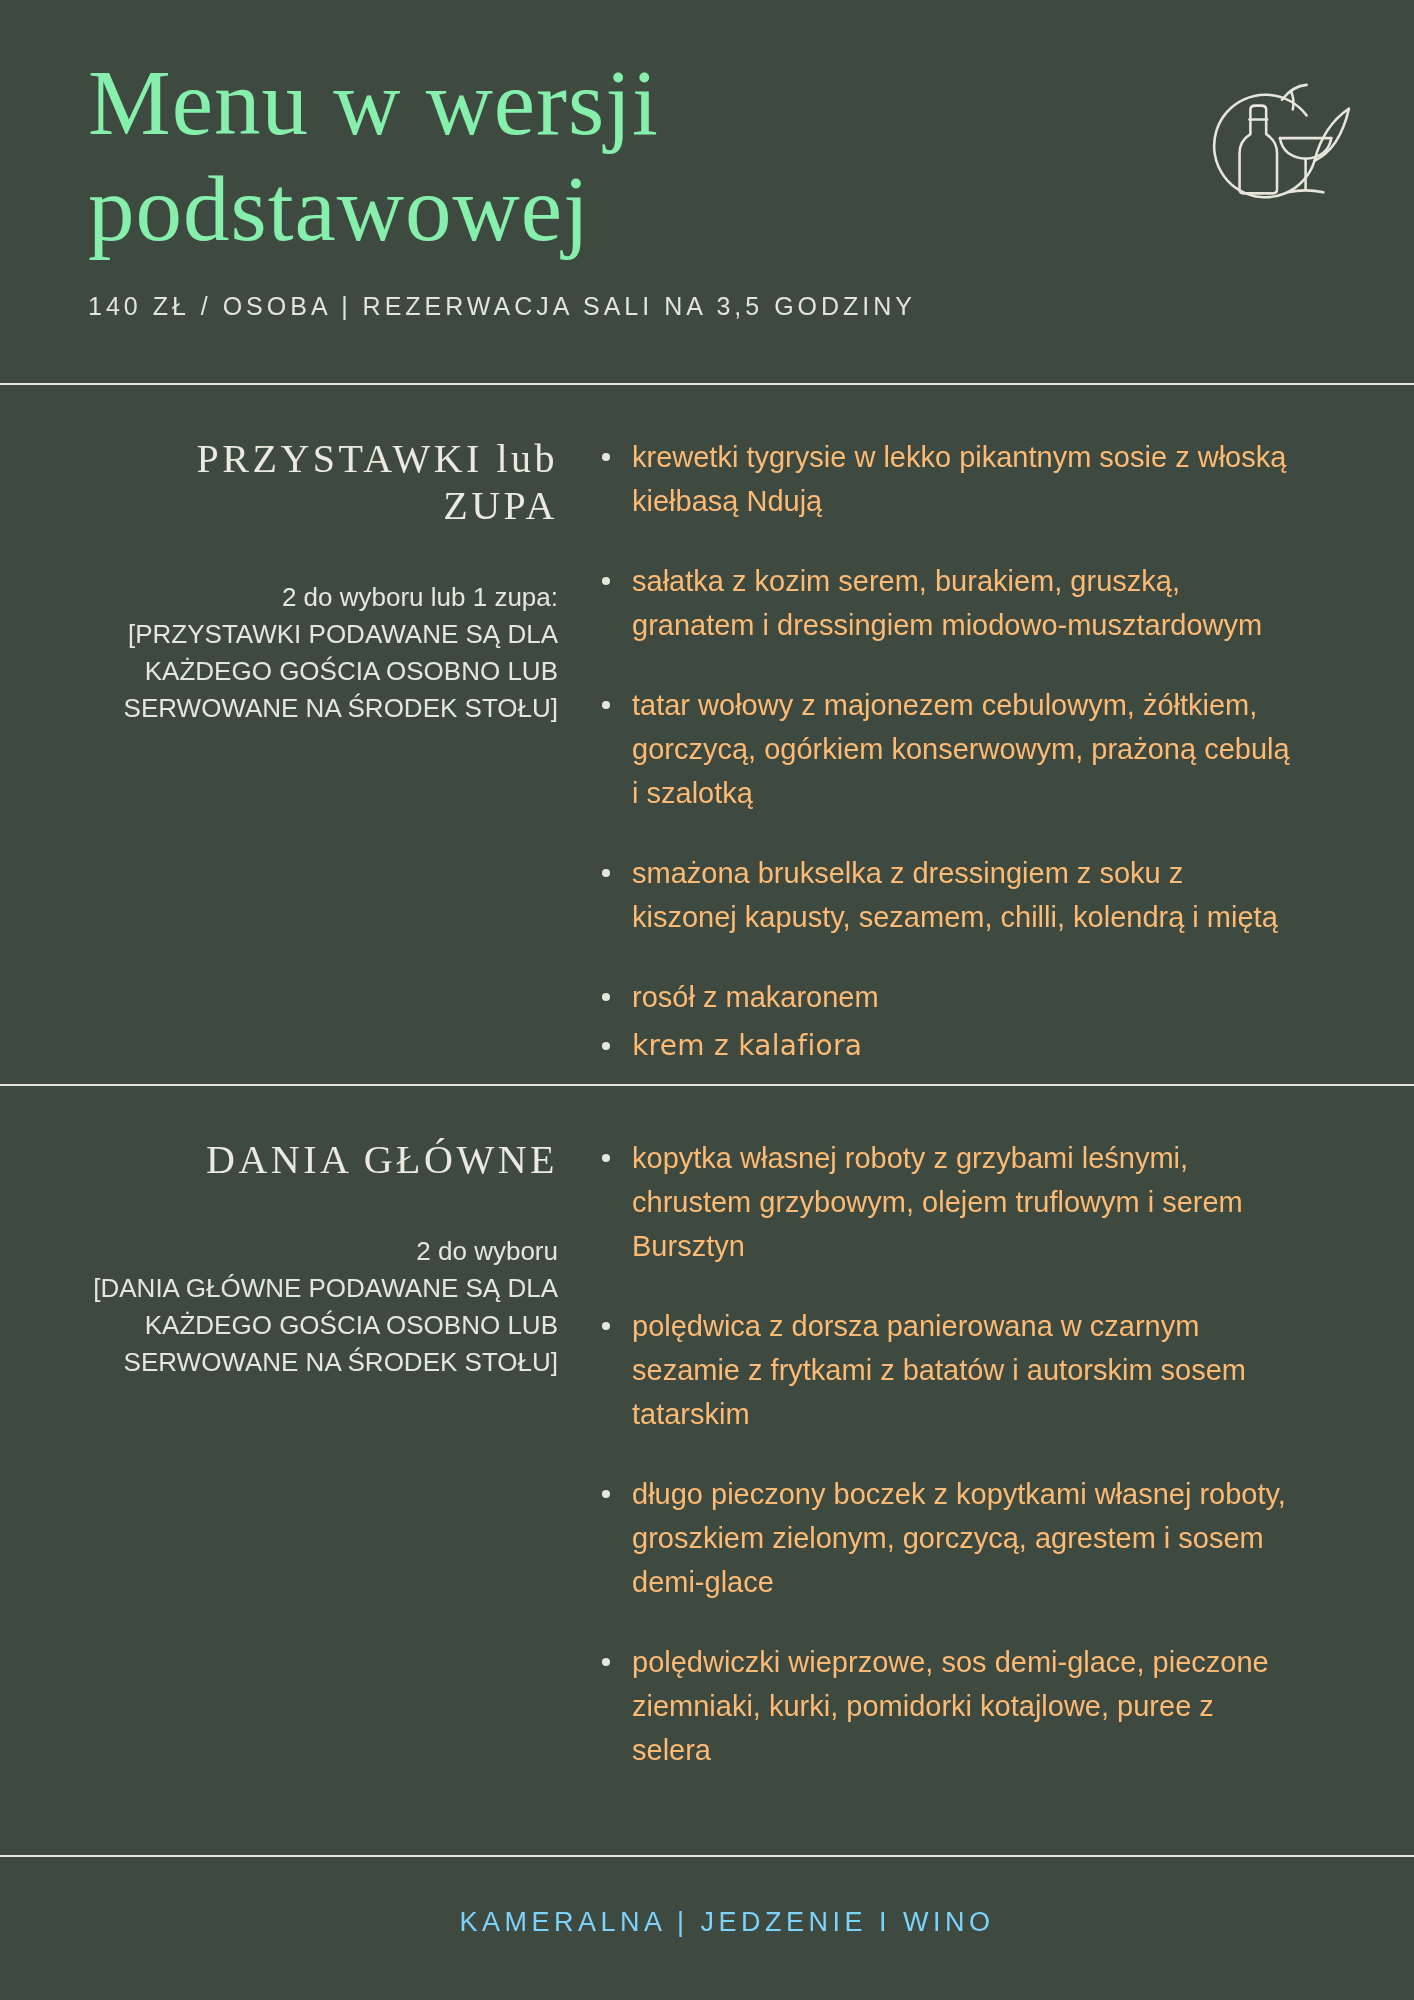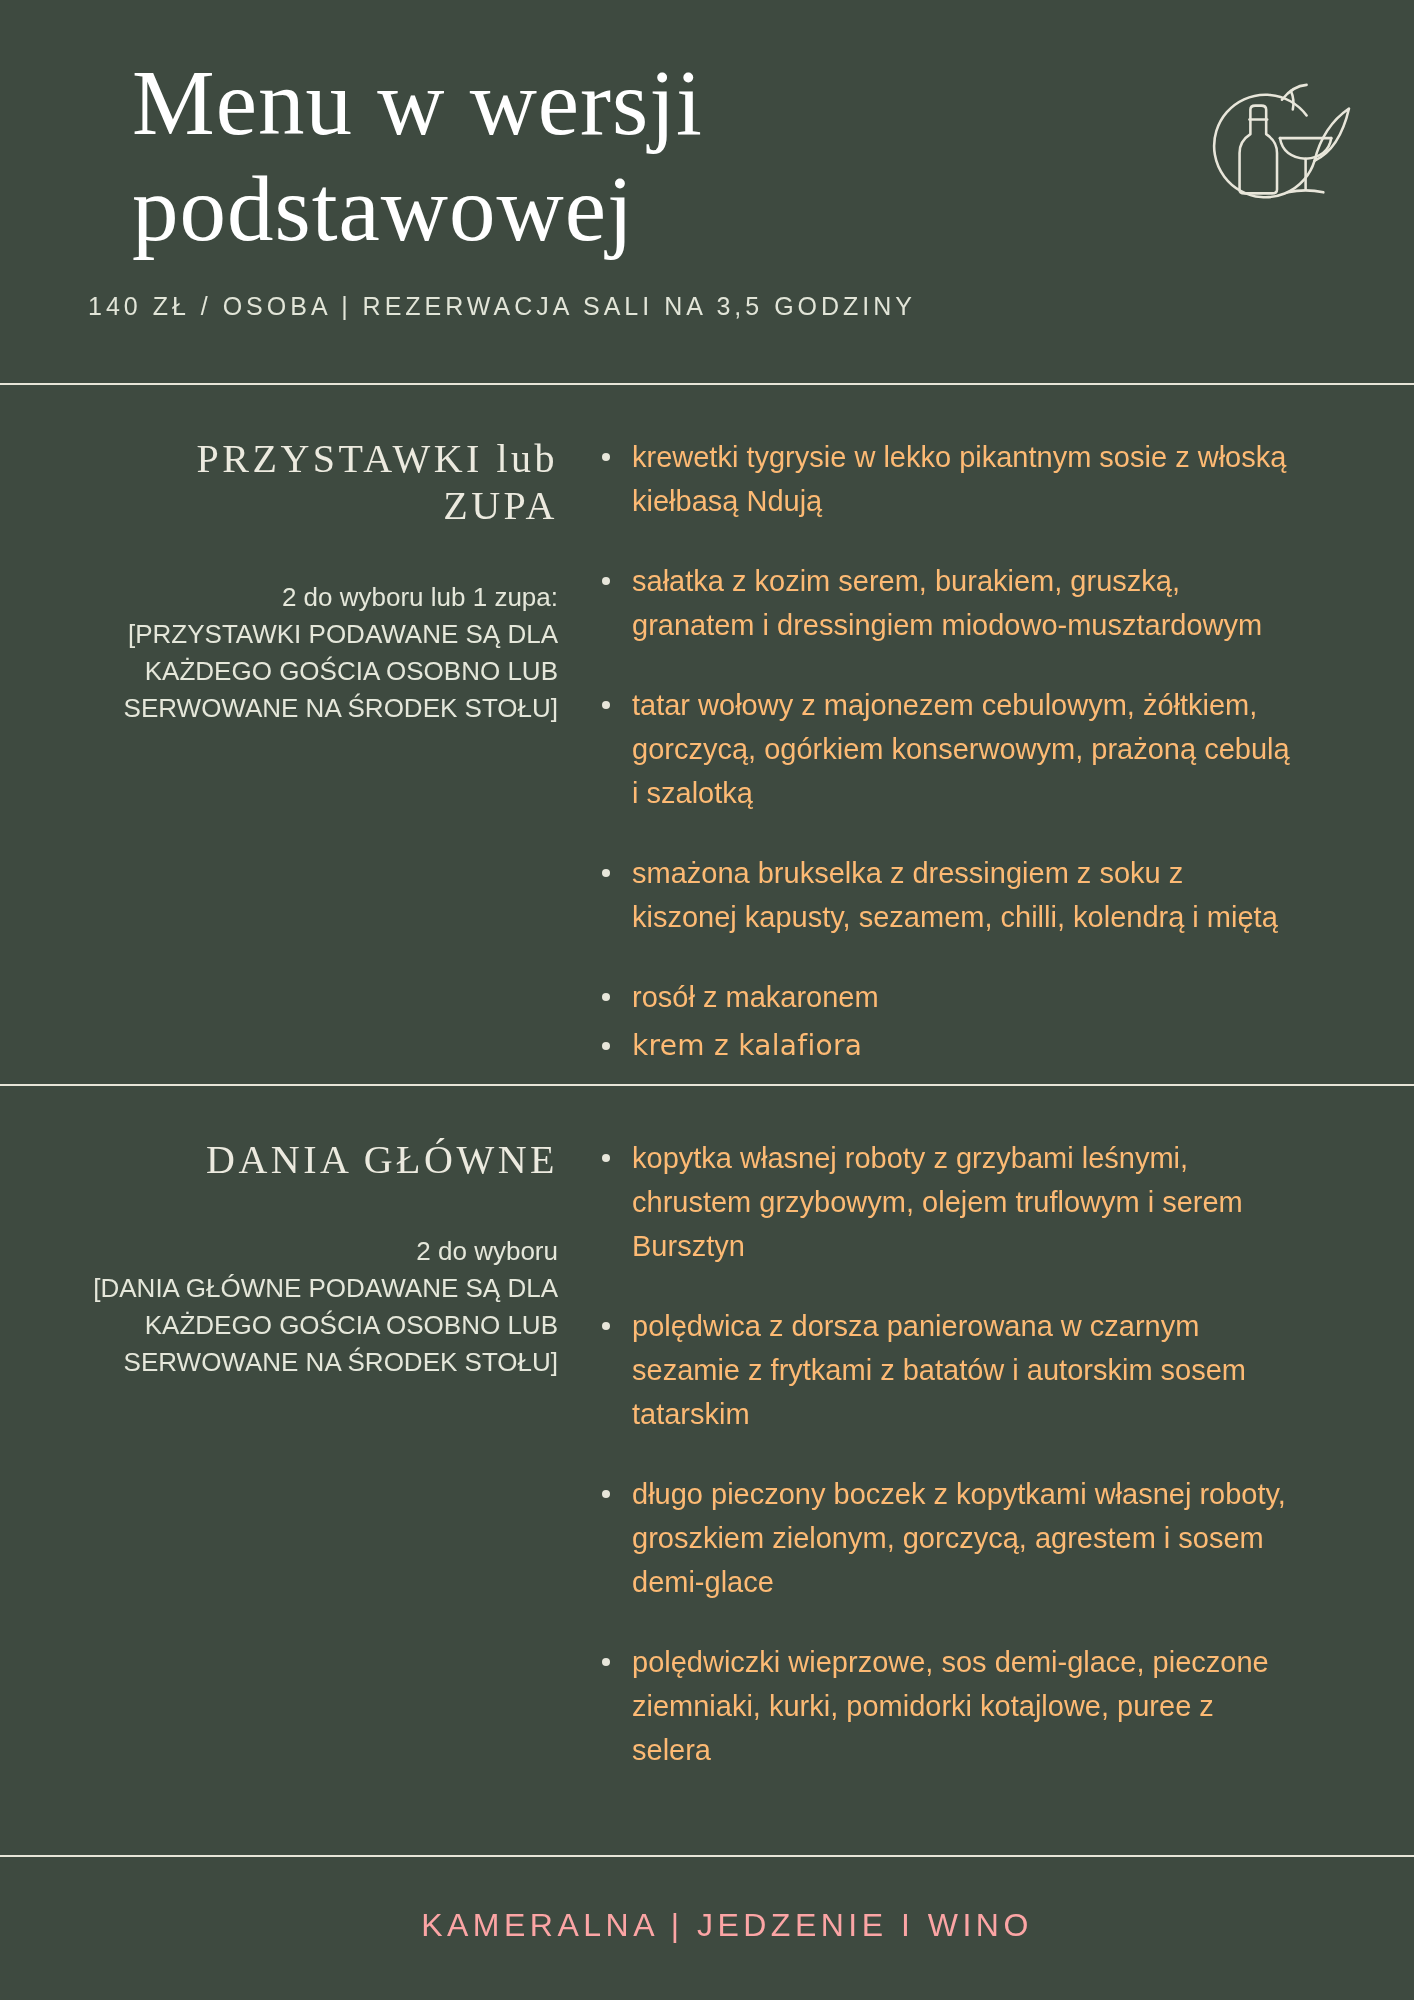--- a/index.html
+++ b/index.html
@@ -14,23 +14,22 @@
   .page { width: 1414px; height: 2000px; display: flex; flex-direction: column; }
 
   
   .header { padding: 50px 64px 0 88px; position: relative; }
   .title {
     font-family: "Liberation Serif", serif;
     font-weight: 400;
     font-size: 93px;
     line-height: 1.14;
     letter-spacing: 1px;
-    color: #ffffff;
+    color: #86efac;
     width: 740px;
-    margin-left: 44px;
   }
   .subtitle {
     margin-top: 30px;
     font-size: 25px;
     letter-spacing: 4px;
     color: #E2E5D8;
     white-space: nowrap;
   }
   .brand-icon { position: absolute; top: 78px; right: 62px; width: 148px; height: 140px; }
   .brand-icon svg { width: 100%; height: 100%; stroke: #E8E6DA; fill: none; stroke-width: 2.6; stroke-linecap: round; stroke-linejoin: round; }
@@ -59,21 +58,21 @@
   ul.items li.tight { margin-bottom: 5px; }
   ul.items li:last-child { margin-bottom: 0; }
   .dot { width: 8px; height: 8px; border-radius: 50%; background: #E7E6DA; flex-shrink: 0; margin: 18px 22px 0 0; }
   .alt-font { font-family: "DejaVu Sans", sans-serif; font-size: 28px; letter-spacing: 0.3px; }
 
   .section-2 { padding-bottom: 56px; }
   .spacer { flex: 1; }
 
   
   .footer { text-align: center; padding-top: 50px; height: 143px; }
-  .footer-text { font-size: 32px; letter-spacing: 4.5px; color: #fca5a5; padding-left: 40px; }
+  .footer-text { font-size: 27px; letter-spacing: 4.5px; color: #7dd3fc; padding-left: 40px; }
 </style>
 </head>
 <body>
 
 <div class="page">
 
   <div class="header">
     <h1 class="title">Menu w wersji podstawowej</h1>
     <div class="subtitle">140 ZŁ / OSOBA | REZERWACJA SALI NA 3,5 GODZINY</div>
     <div class="brand-icon">

